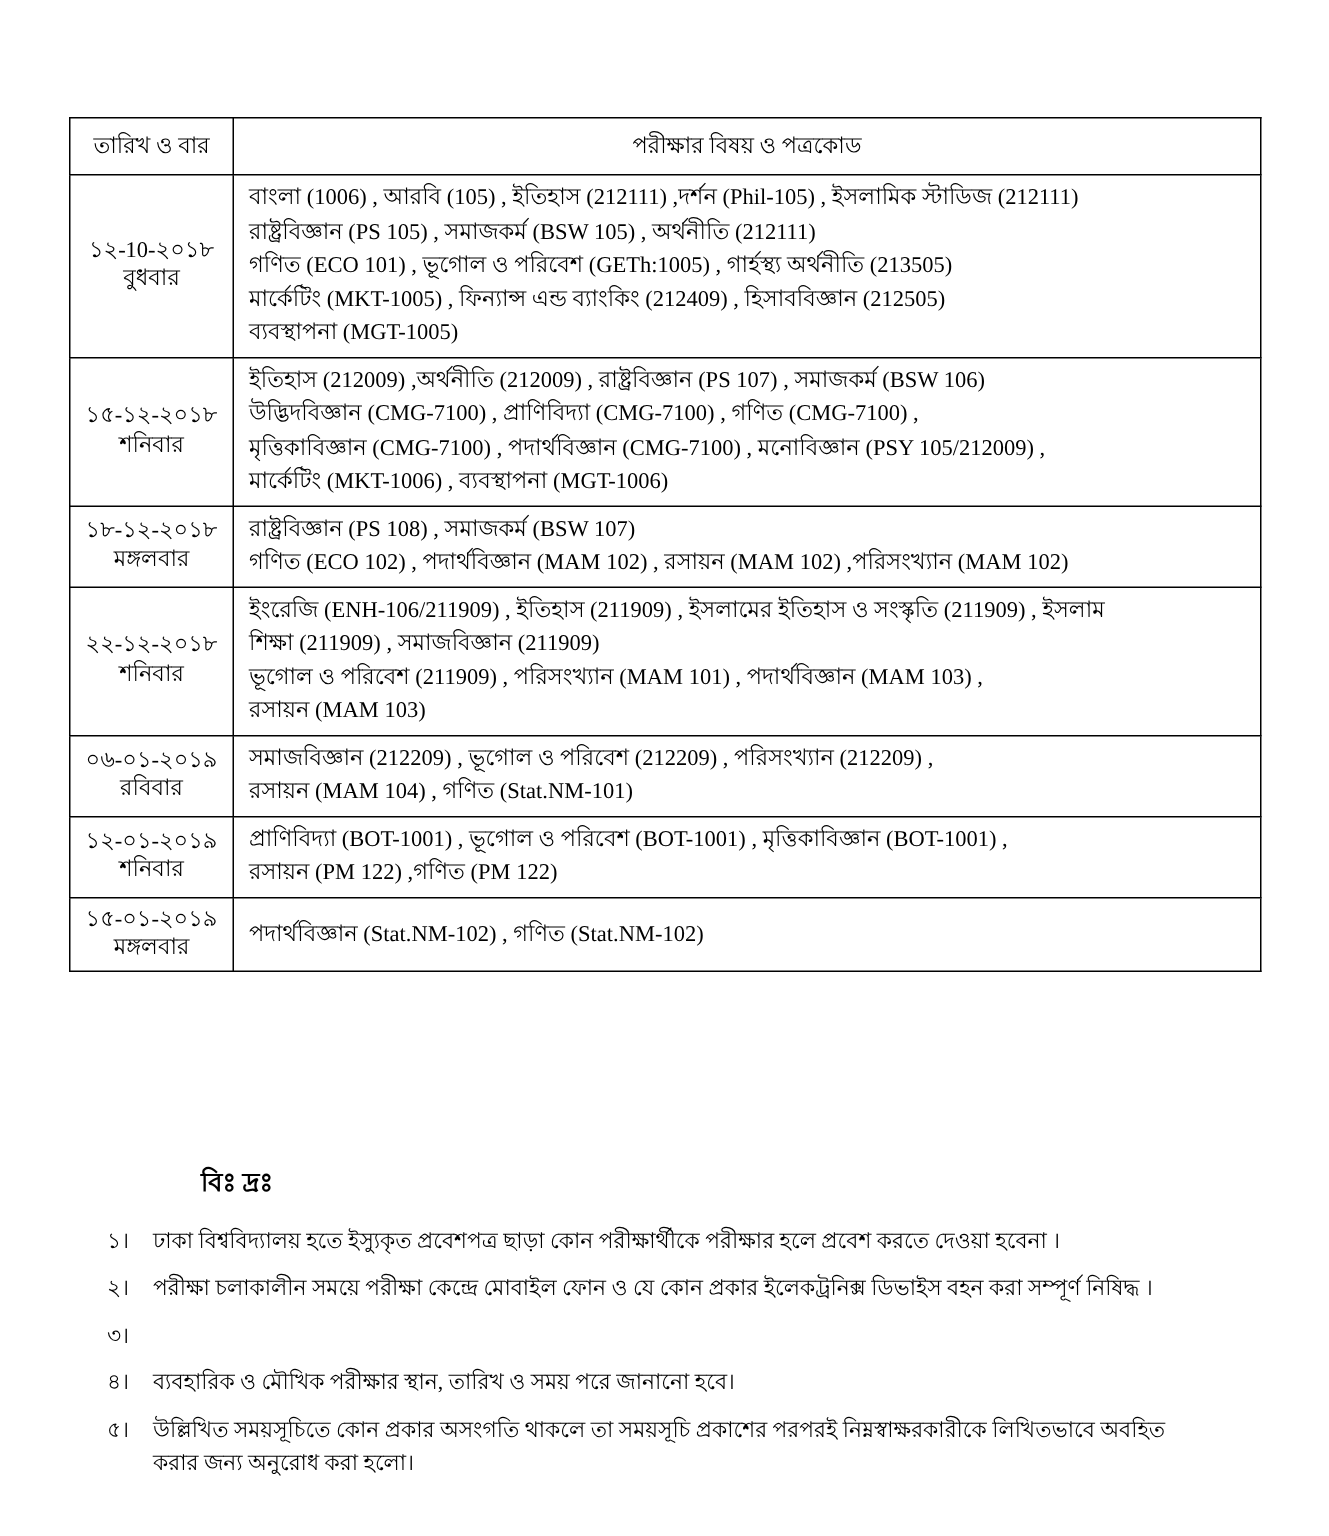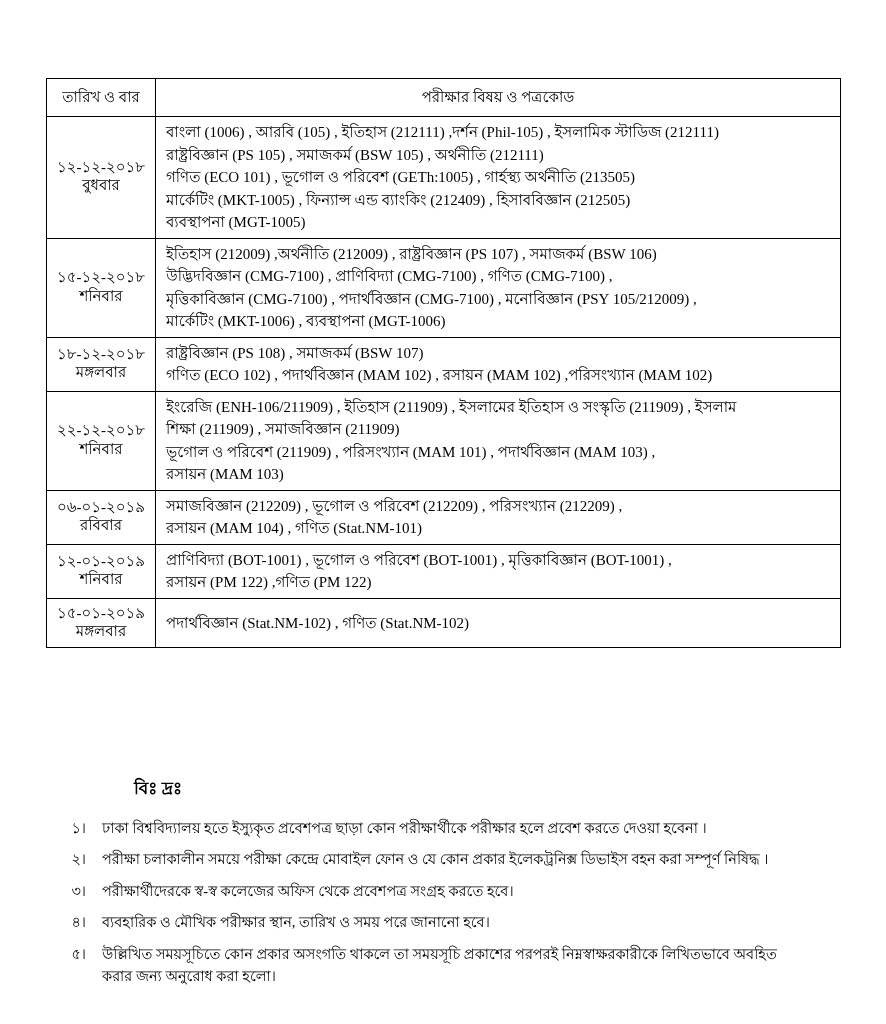--- a/index.html
+++ b/index.html
@@ -106,21 +106,21 @@
     </colgroup>
     <thead>
       <tr>
         <th>তারিখ ও বার</th>
         <th>পরীক্ষার বিষয় ও পত্রকোড</th>
       </tr>
     </thead>
     <tbody id="routine-body">
         <tr>
           <td class="date-cell">
-            <span class="d-date">১২-১২-২০১৮</span>
+            <span class="d-date">১২-10-২০১৮</span>
             <span class="d-day">বুধবার</span>
           </td>
           <td class="subject-cell">
             <span class="line">বাংলা (1006) , আরবি (105) , ইতিহাস (212111) ,দর্শন (Phil-105) , ইসলামিক স্টাডিজ (212111)</span>
             <span class="line">রাষ্ট্রবিজ্ঞান (PS 105) , সমাজকর্ম (BSW 105) , অর্থনীতি (212111)</span>
             <span class="line">গণিত (ECO 101) , ভূগোল ও পরিবেশ (GETh:1005) ,  গার্হস্থ্য অর্থনীতি (213505)</span>
             <span class="line">মার্কেটিং (MKT-1005) , ফিন্যান্স এন্ড ব্যাংকিং (212409) , হিসাববিজ্ঞান (212505)</span>
             <span class="line">ব্যবস্থাপনা (MGT-1005)</span>
           </td>
         </tr>
@@ -196,21 +196,20 @@
         <div class="note-row">
           <div class="note-num">১।</div>
           <div class="note-text">ঢাকা বিশ্ববিদ্যালয় হতে ইস্যুকৃত প্রবেশপত্র ছাড়া কোন পরীক্ষার্থীকে পরীক্ষার হলে প্রবেশ করতে দেওয়া হবেনা ।</div>
         </div>
         <div class="note-row">
           <div class="note-num">২।</div>
           <div class="note-text">পরীক্ষা চলাকালীন সময়ে পরীক্ষা কেন্দ্রে মোবাইল ফোন ও যে কোন প্রকার ইলেকট্রনিক্স ডিভাইস বহন করা সম্পূর্ণ নিষিদ্ধ ।</div>
         </div>
         <div class="note-row">
           <div class="note-num">৩।</div>
-          <div class="note-text">পরীক্ষার্থীদেরকে স্ব-স্ব কলেজের অফিস থেকে প্রবেশপত্র সংগ্রহ করতে হবে।</div>
         </div>
         <div class="note-row">
           <div class="note-num">৪।</div>
           <div class="note-text">ব্যবহারিক ও মৌখিক পরীক্ষার স্থান, তারিখ ও সময় পরে জানানো হবে।</div>
         </div>
         <div class="note-row">
           <div class="note-num">৫।</div>
           <div class="note-text">উল্লিখিত সময়সূচিতে কোন প্রকার অসংগতি থাকলে তা সময়সূচি প্রকাশের পরপরই নিম্নস্বাক্ষরকারীকে লিখিতভাবে অবহিত করার জন্য অনুরোধ করা হলো।</div>
         </div>
       </div>

